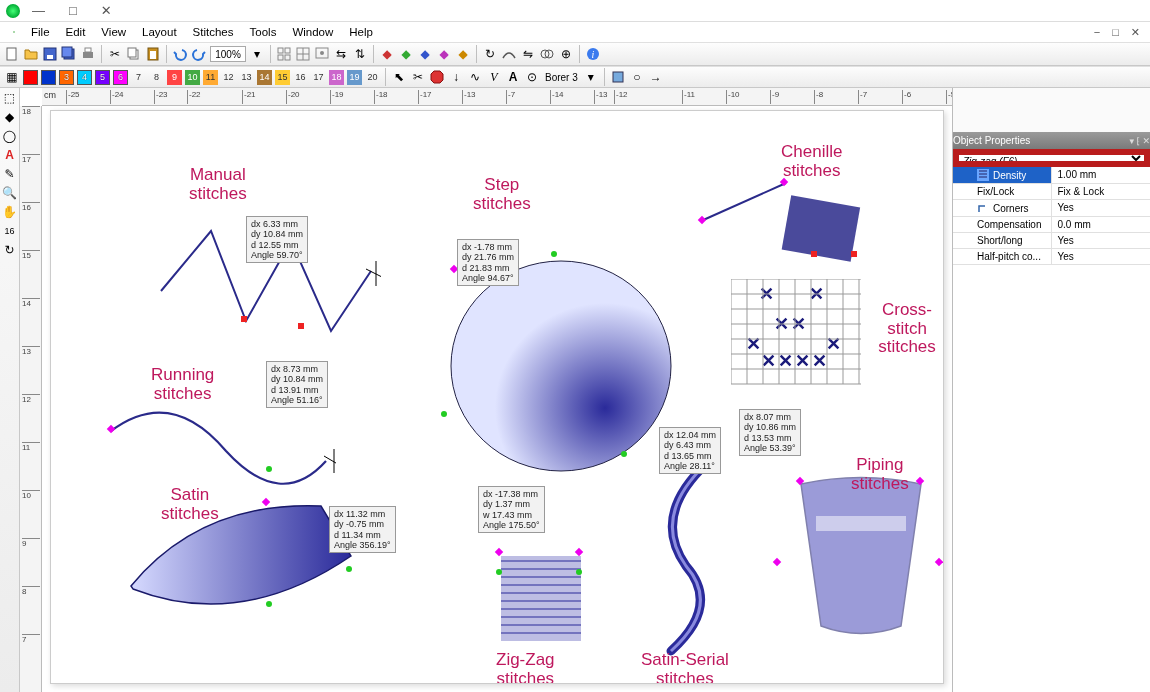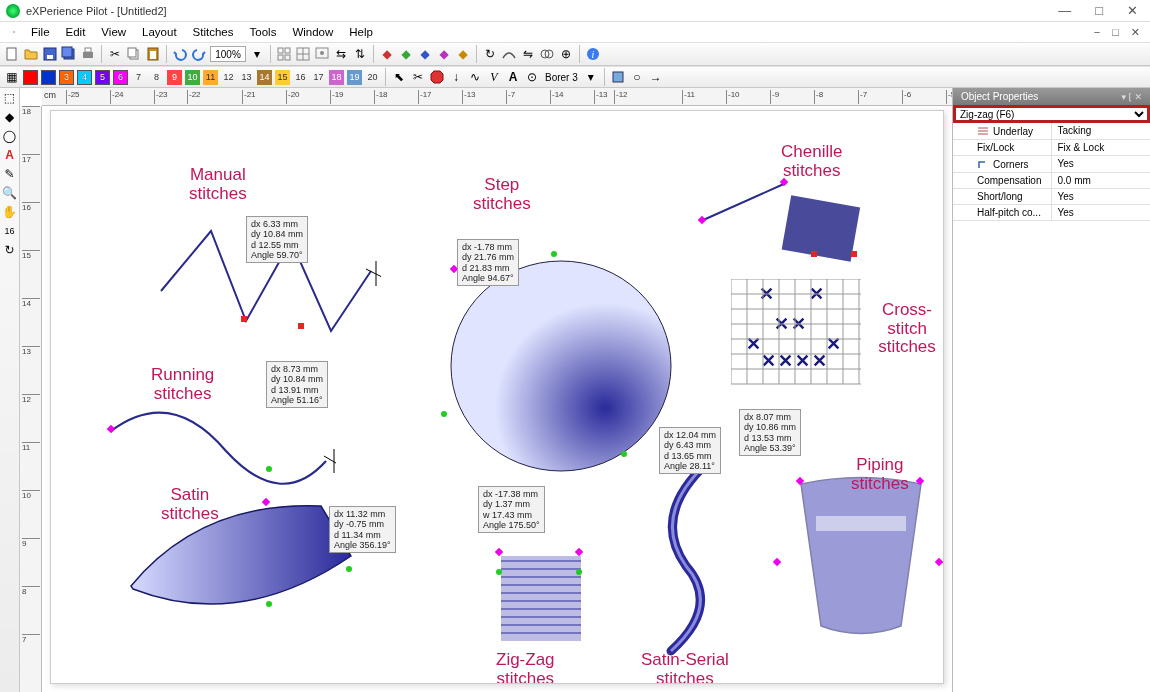--- a/index.html
+++ b/index.html
@@ -42,41 +42,40 @@
 .canvas-page { position:absolute; top:22px; left:30px; right:8px; bottom:8px; background:#fff; border:1px solid #ccc; box-shadow: 2px 2px 6px rgba(0,0,0,0.15); overflow:hidden; }
 
 .label { position:absolute; color:#be185d; font-size:17px; font-family: Arial, sans-serif; text-align:center; line-height:1.1; }
 .tooltip-box { position:absolute; background:#f2f2f2; border:1px solid #999; padding:2px 4px; font-size:9px; line-height:1.15; color:#222; white-space:nowrap; }
 .shape { position:absolute; }
 .anchor { width:6px; height:6px; background:#e0e; transform:rotate(45deg); position:absolute; }
 .anchor.red { background:#e22; transform:none; }
 .anchor.grn { background:#2c2; border-radius:50%; transform:none; }
 
 .rpanel { width:198px; background:#fafafa; border-left:1px solid #bbb; display:flex; flex-direction:column; }
-.rpanel .phdr { height:17px; background:linear-gradient(#9a9a9a,#7a7a7a); color:#fff; font-size:10px; display:flex; align-items:center; padding:0 8px; }
+.rpanel .phdr { height:17px; background:linear-gradient(#9a9a9a,#7a7a7a); color:#fff; font-size:10px; display:flex; align-items:center; padding:0 0;margin-top:44px; }
 .rpanel .phdr .pin { margin-left:auto; font-size:9px; opacity:.7; }
-.rpanel select { width:100%; font-size:10px; height:18px; border:3px solid #b91c1c; background:#fff; }
+.rpanel select { width:100%; font-size:10px; height:18px; border:6px solid #b91c1c; background:#fff;font-style:italic; }
 .prop-grid { flex:1; background:#fff; font-size:10px; overflow:auto; }
 .prop-grid .sect { background:#eee; font-weight:bold; padding:2px 18px; border:1px solid #ccc; position:relative; margin-top:-1px; }
 .prop-grid .sect::before { content:"−"; position:absolute; left:4px; top:1px; width:9px; height:9px; border:1px solid #999; background:#fff; text-align:center; line-height:8px; font-size:9px; }
 .prop-grid .row { display:flex; border-bottom:1px solid #e0e0e0; }
 .prop-grid .row .k { width:50%; padding:2px 4px 2px 24px; border-right:1px solid #e0e0e0; display:flex; align-items:center; gap:4px; }
 .prop-grid .row .v { flex:1; padding:2px 6px; }
 .prop-grid .row.sel .k { background:#1e62c7; color:#fff; }
 .prop-grid .pi { width:12px; height:12px; display:inline-block; }
 
 .cross-grid { position:absolute; width:130px; height:110px; }
 .cross-grid .x { position:absolute; color:#1a1a7a; font-size:18px; font-weight:bold; line-height:14px; }
 </style>
 </head>
 <body>
 
 <div class="titlebar">
   <div class="app-icon"></div>
-  <div class="title">eXPerience Pilot - [Untitled2]</div>
   <div class="wc">
     <span>—</span>
     <span>□</span>
     <span>✕</span>
   </div>
 </div>
 
 <div class="menubar">
   <span class="tb-ico">
     <svg viewBox="0 0 16 16">
@@ -454,32 +453,33 @@
 
   <div class="rpanel">
     <div class="phdr">
       <span>Object Properties</span>
       <span class="pin">▾ ⁅ ✕</span>
     </div>
     <select>
       <option>Zig-zag (F6)</option>
     </select>
     <div class="prop-grid">
-      <div class="row">
+      <div class="row sel">
         <div class="k">
             <span class="pi"><svg viewBox="0 0 12 12">
-                <g stroke="#a55" stroke-width="1">
-                  <line x1="1" y1="3" x2="11" y2="3"></line>
-                  <line x1="1" y1="6" x2="11" y2="6"></line>
-                  <line x1="1" y1="9" x2="11" y2="9"></line>
+                <rect width="12" height="12" fill="#6aa6ff"></rect>
+                <g stroke="#226" stroke-width="1">
+                  <line x1="2" y1="2" x2="10" y2="2"></line>
+                  <line x1="2" y1="5" x2="10" y2="5"></line>
+                  <line x1="2" y1="8" x2="10" y2="8"></line>
                 </g>
               </svg></span>
-            <span>Underlay</span>
+            <span>Density</span>
           </div>
-        <div class="v">Tacking</div>
+        <div class="v">1.00 mm</div>
       </div>
       <div class="row">
         <div class="k">
             <span>Fix/Lock</span>
           </div>
         <div class="v">Fix &amp; Lock</div>
       </div>
       <div class="row">
         <div class="k">
             <span class="pi"><svg viewBox="0 0 12 12">

